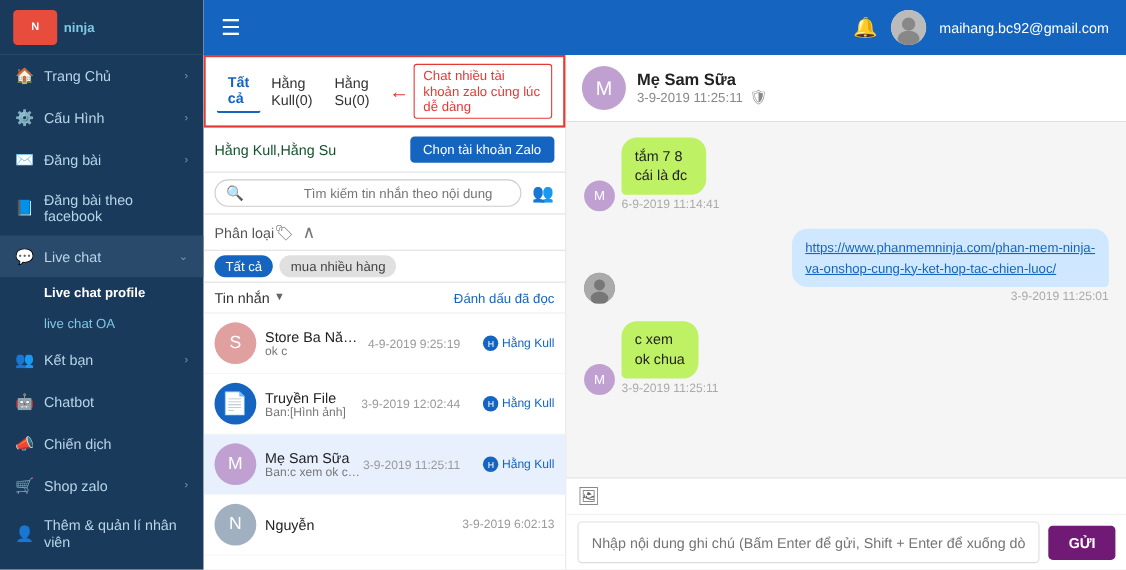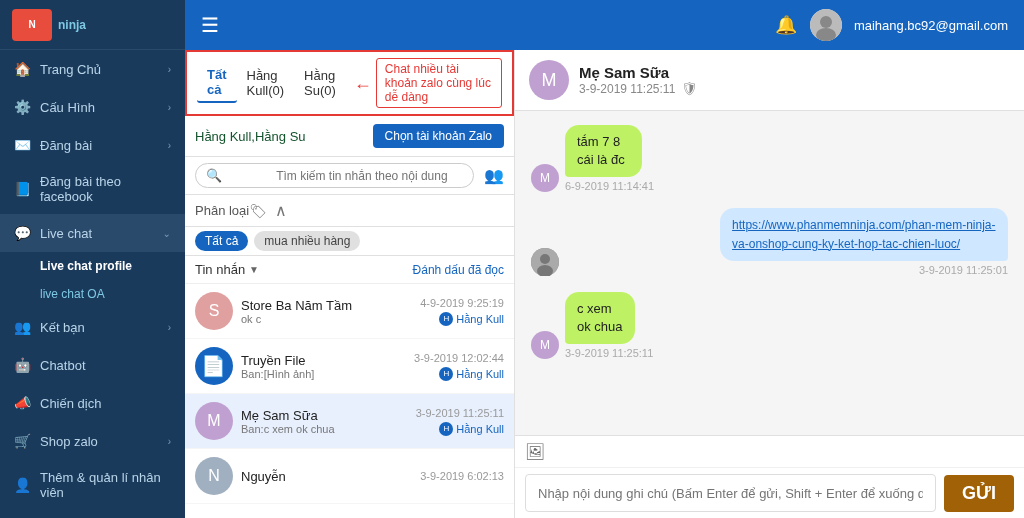--- a/index.html
+++ b/index.html
@@ -283,21 +283,21 @@
       background: #ccc;
       display: flex;
       align-items: center;
       justify-content: center;
       font-size: 16px;
       color: white;
     }
     .chat-info { flex: 1; min-width: 0; }
     .chat-name { font-size: 13px; font-weight: 500; color: #222; white-space: nowrap; overflow: hidden; text-overflow: ellipsis; }
     .chat-preview { font-size: 11px; color: #777; white-space: nowrap; overflow: hidden; text-overflow: ellipsis; }
-    .chat-meta { display: flex; flex-direction: column; align-items: flex-end; gap: 3px; flex-shrink: 0; }
+    .chat-meta { display: flex; flex-direction: row; align-items: flex-end; gap: 21px; flex-shrink: 0; }
     .chat-time { font-size: 11px; color: #999; white-space: nowrap; }
     .chat-account {
       display: flex;
       align-items: center;
       gap: 3px;
       font-size: 11px;
       color: #1565c0;
     }
     .chat-account-avatar {
       width: 14px;
@@ -426,27 +426,27 @@
       border: 1px solid #ddd;
       border-radius: 4px;
       padding: 8px 12px;
       font-size: 13px;
       color: #999;
       outline: none;
       resize: none;
       height: 38px;
     }
     .send-btn {
-      background: #a16207;
+      background: #701a75;
       color: white;
       border: none;
       padding: 8px 18px;
       border-radius: 4px;
       cursor: pointer;
-      font-size: 18px;
+      font-size: 13px;
       font-weight: bold;
     }
   </style>
 </head>
 <body>
 
 <div class="sidebar">
   <div class="sidebar-logo">
     <div class="logo-icon">N</div>
     <span class="logo-text">ninja</span>

